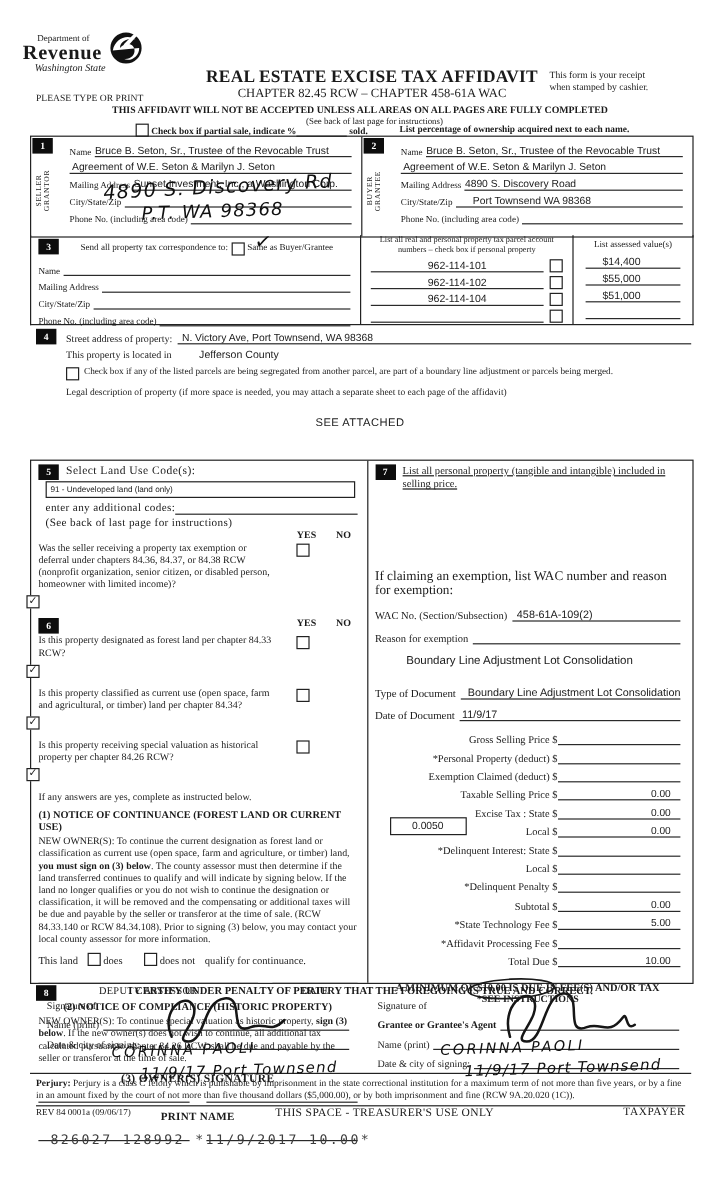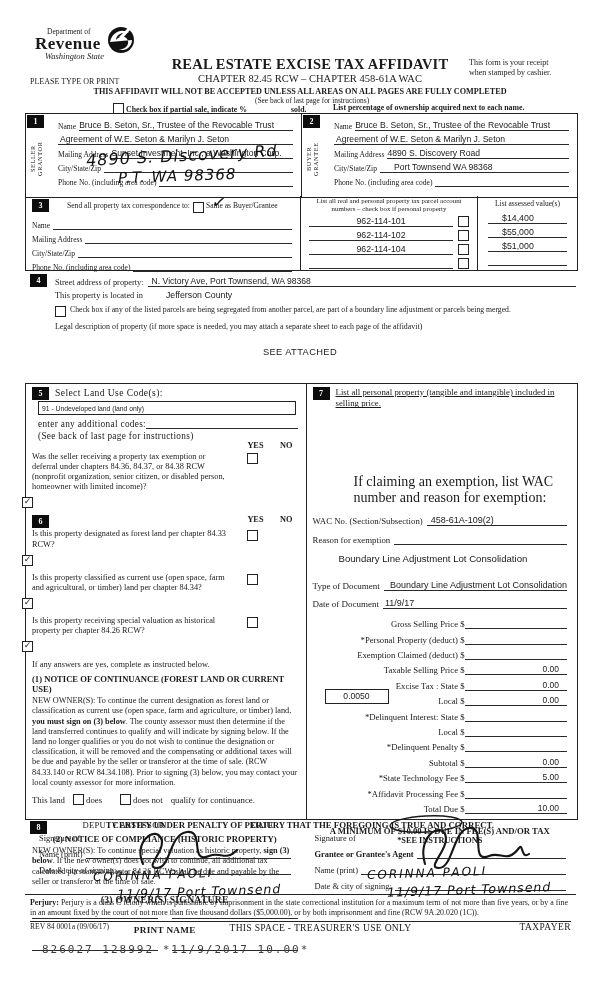--- a/index.html
+++ b/index.html
@@ -48,39 +48,39 @@
            font:8.6px/13px "Liberation Sans",sans-serif;}
   .s8col{width:50%;padding:2px 10px 0 14px;box-sizing:border-box;position:relative;}
   .s8row{display:flex;align-items:flex-end;min-height:14px;margin-top:2px;}
   .s8label{font-size:8.4px;white-space:nowrap;padding-right:3px;flex:none;}
 </style>
 </head>
 <body>
 
 <div class="page">
 
-  <div class="abs" style="left:35px;top:27px;display:flex;align-items:flex-start;">
+  <div class="abs" style="left:19px;top:27px;display:flex;align-items:flex-start;">
     <div>
       <div class="logo-dept">Department of</div>
       <div class="logo-name">Revenue</div>
       <div class="logo-state">Washington State</div>
     </div>
     <span style="margin:-2px 0 0 2px;">
       <svg width="30" height="30" viewBox="0 0 30 30">
         <circle cx="15" cy="15" r="13" fill="#111"></circle>
         <path d="M4 17 C6 7 16 3 23 8 C18 6 10 9 10 15 C14 10 21 11 22 16 C23 21 18 25 13 24 C19 27 26 22 26 15" fill="#fff"></path>
         <path d="M13 12 l9 -9 2 2 -8 9z" fill="#fff"></path>
       </svg>
     </span>
   </div>
 
   <div class="abs ctr b ser" style="left:100px;top:56px;width:420px;font-size:14.5px;letter-spacing:.2px;">REAL ESTATE EXCISE TAX AFFIDAVIT</div>
   <div class="abs ctr ser" style="left:100px;top:73px;width:420px;font-size:10.5px;">CHAPTER 82.45 RCW – CHAPTER 458-61A WAC</div>
   <div class="abs ser" style="left:30px;top:77px;font-size:8px;">PLEASE TYPE OR PRINT</div>
-  <div class="abs ser" style="left:469px;top:58px;width:120px;font-size:8px;line-height:1.3;">
+  <div class="abs ser" style="left:458px;top:58px;width:120px;font-size:8px;line-height:1.3;">
     <div>This form is your receipt</div>
     <div>when stamped by cashier.</div>
   </div>
   <div class="abs ctr b ser" style="left:30px;top:87px;width:540px;font-size:8.2px;">THIS AFFIDAVIT WILL NOT BE ACCEPTED UNLESS ALL AREAS ON ALL PAGES ARE FULLY COMPLETED</div>
   <div class="abs ser" style="left:255px;top:96px;font-size:7.4px;">(See back of last page for instructions)</div>
 
   <div class="abs" style="left:113px;top:103px;display:flex;align-items:flex-end;">
     <span class="cb"></span>
     <span class="b ser" style="font-size:7.8px;padding-left:2px;">Check box if partial sale, indicate %</span>
     <span class="line" style="width:42px;height:8px;"></span>
@@ -308,21 +308,21 @@
         <span style="width:14px;"></span>
         <span class="line" style="flex:1;height:1px;"></span>
       </div>
     </div>
 
     <div style="flex:1;position:relative;padding:3px 10px 0 6px;">
       <div style="display:flex;align-items:flex-start;">
         <span class="secnum">7</span>
         <span class="ser" style="font-size:8.8px;padding-left:6px;width:230px;line-height:1.3;text-decoration:underline;">List all personal property (tangible and intangible) included in selling price.</span>
       </div>
-      <div class="ser" style="font-size:14px;margin-top:64px;margin-left:41px;">If claiming an exemption, list WAC number and reason for exemption:</div>
+      <div class="ser" style="font-size:11px;margin-top:64px;">If claiming an exemption, list WAC number and reason for exemption:</div>
       <div style="display:flex;align-items:flex-end;margin-top:9px;">
         <span class="ser" style="font-size:8.8px;white-space:nowrap;padding-right:4px;">WAC No. (Section/Subsection)</span>
         <span class="fline san" style="font-size:9px;padding-left:4px;">458-61A-109(2)</span>
       </div>
       <div style="display:flex;align-items:flex-end;margin-top:9px;">
         <span class="ser" style="font-size:8.8px;white-space:nowrap;padding-right:4px;">Reason for exemption</span>
         <span class="fline"></span>
       </div>
       <div class="san" style="font-size:9.6px;margin:8px 0 0 26px;">Boundary Line Adjustment Lot Consolidation</div>
       <div style="display:flex;align-items:flex-end;margin-top:16px;">

